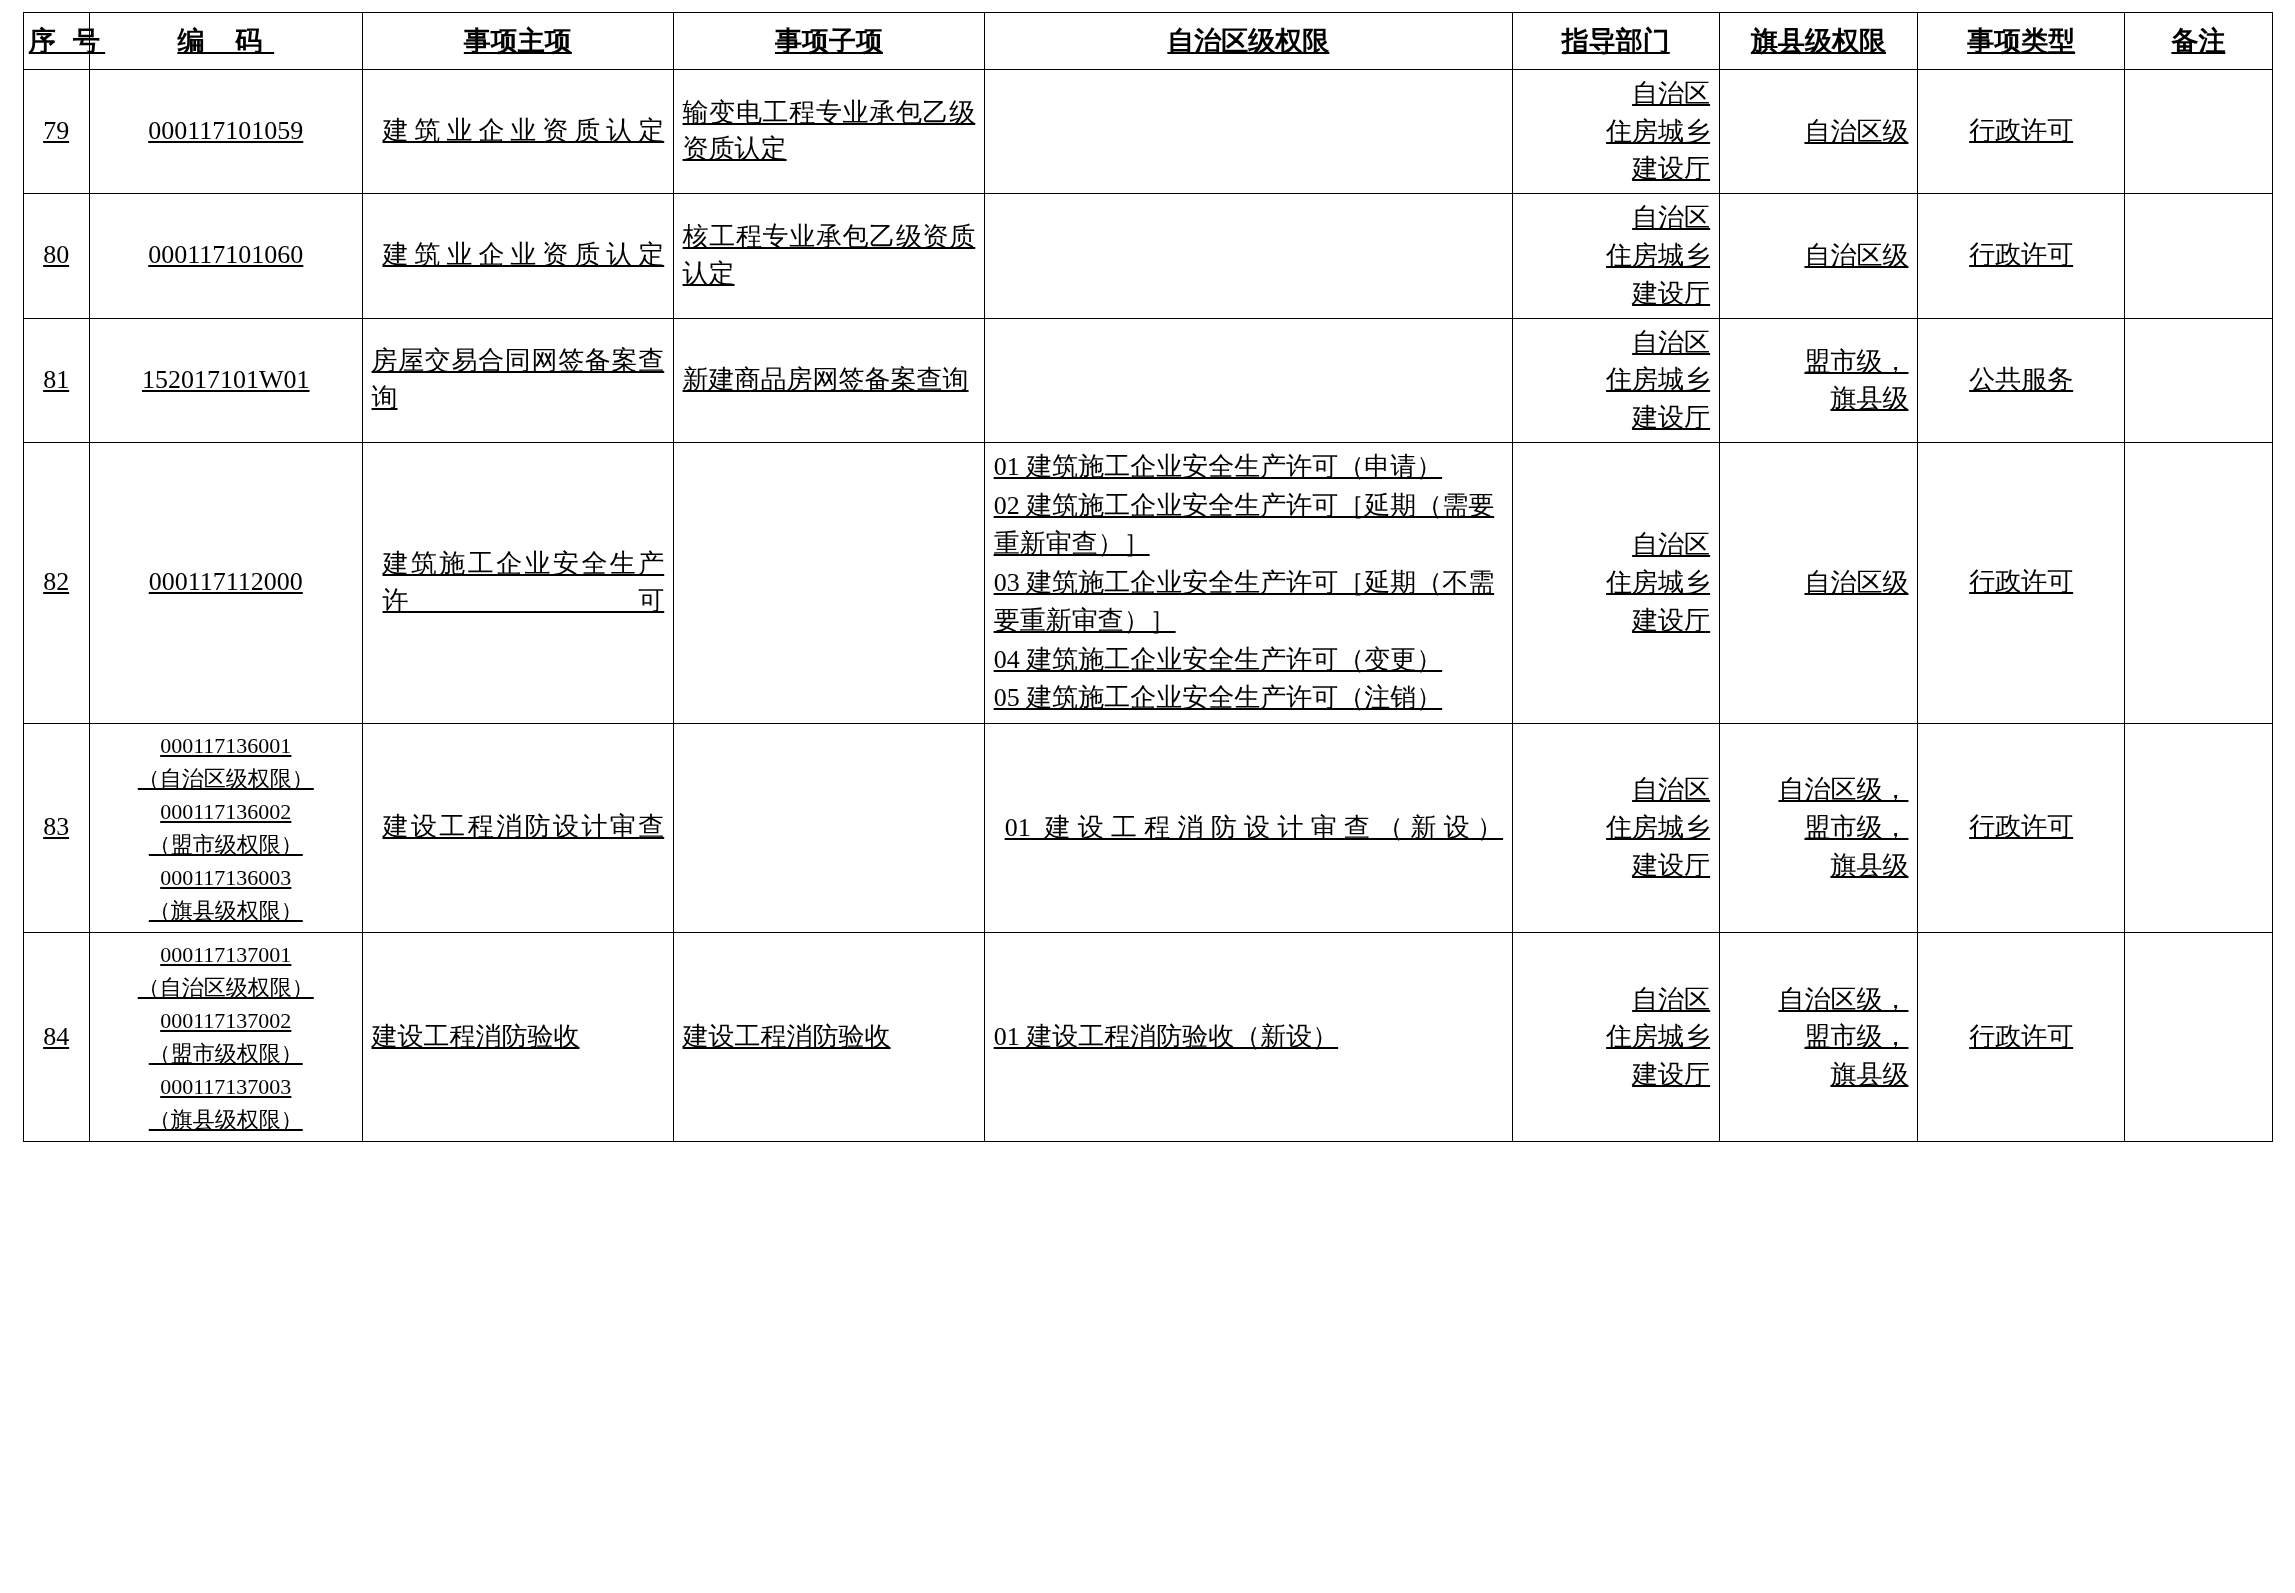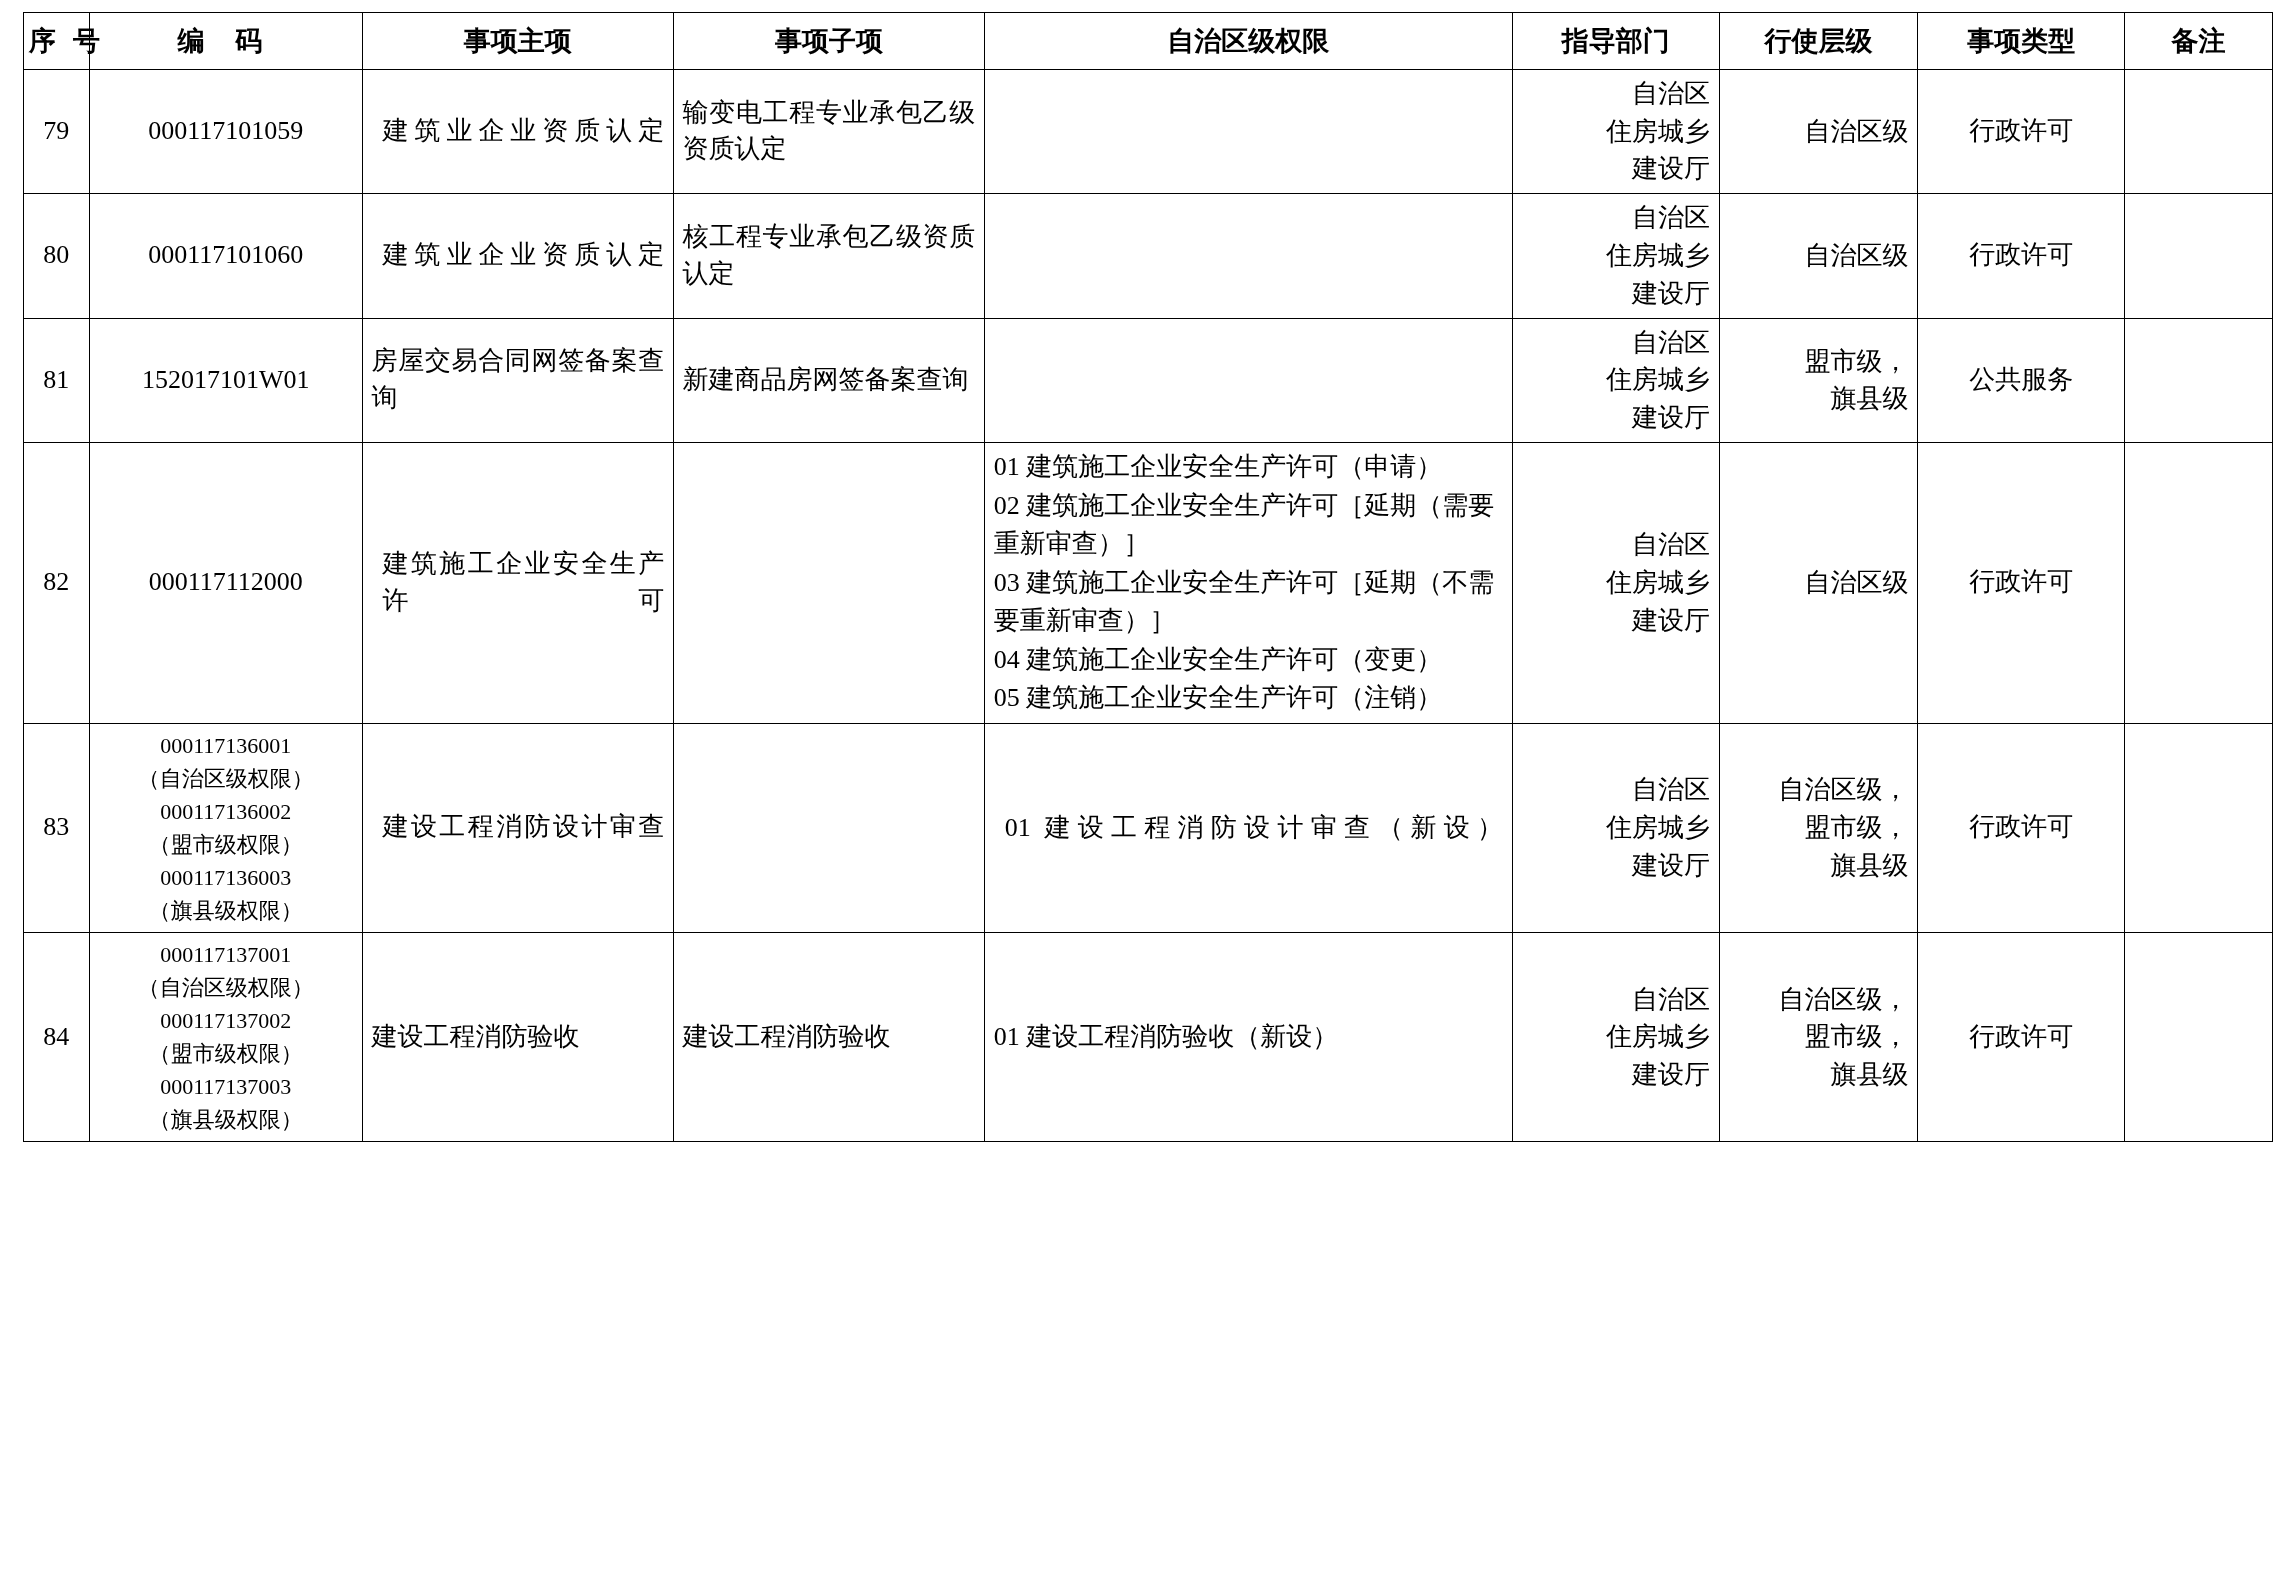--- a/index.html
+++ b/index.html
@@ -11,20 +11,21 @@
     width: 2295px;
     font-family: "Liberation Serif", "DejaVu Serif", serif;
     color: #000000;
   }
   .page {
     position: relative;
     width: 1874px;
     height: 1593px;
     box-sizing: border-box;
     padding: 12px 22.6px 0 22.6px;
+    text-decoration: underline;
   }
   table.matrix {
     border-collapse: collapse;
     table-layout: fixed;
     width: 2250px;
   }
   table.matrix col.c-seq      { width: 61px; }
   table.matrix col.c-code     { width: 252px; }
   table.matrix col.c-main     { width: 287px; }
   table.matrix col.c-sub      { width: 287px; }
@@ -111,21 +112,21 @@
       <col class="c-remark">
     </colgroup>
     <thead>
       <tr>
         <th class="hdr-seq">序 号</th>
         <th class="hdr-code">编  码</th>
         <th>事项主项</th>
         <th>事项子项</th>
         <th>自治区级权限</th>
         <th>指导部门</th>
-        <th>行使层级</th>
+        <th>旗县级权限</th>
         <th>事项类型</th>
         <th>备注</th>
       </tr>
     </thead>
     <tbody>
 
       <tr>
         <td class="c-center">79</td>
         <td class="c-center nowrap">000117101059</td>
         <td class="c-left">

